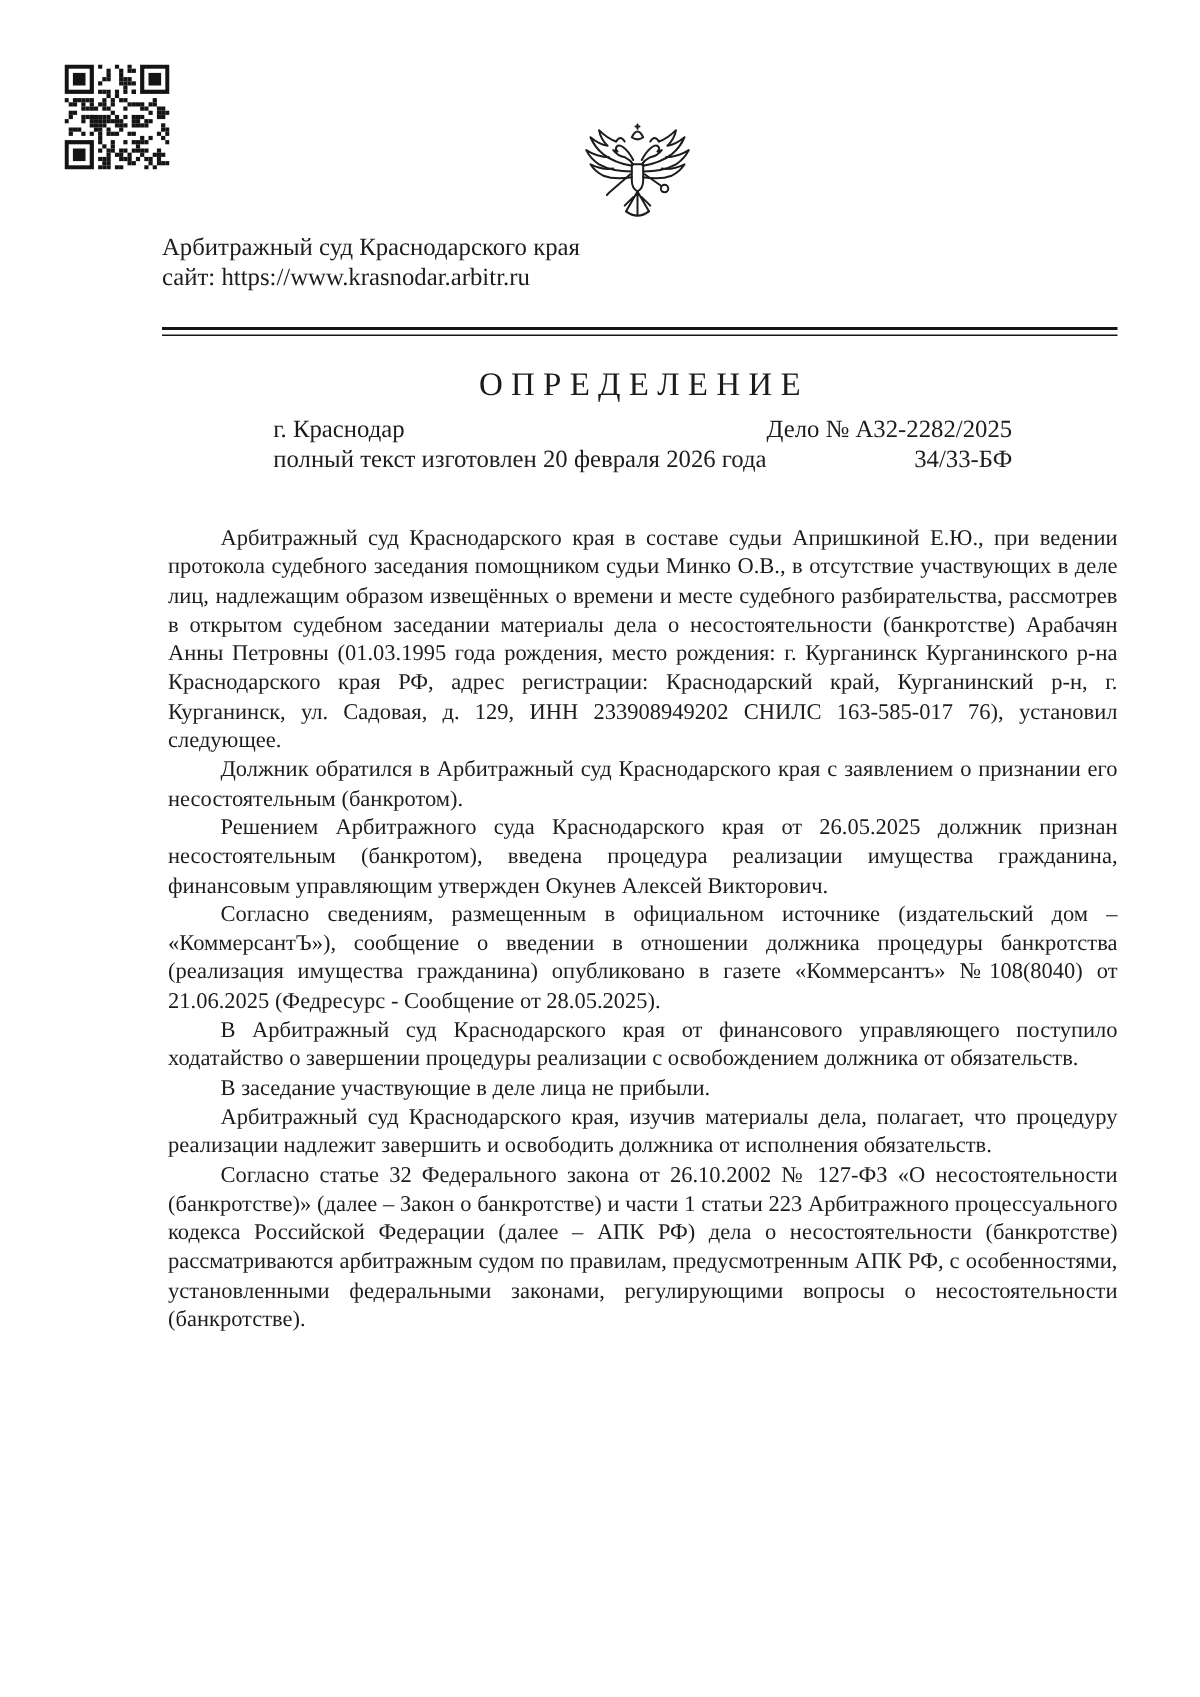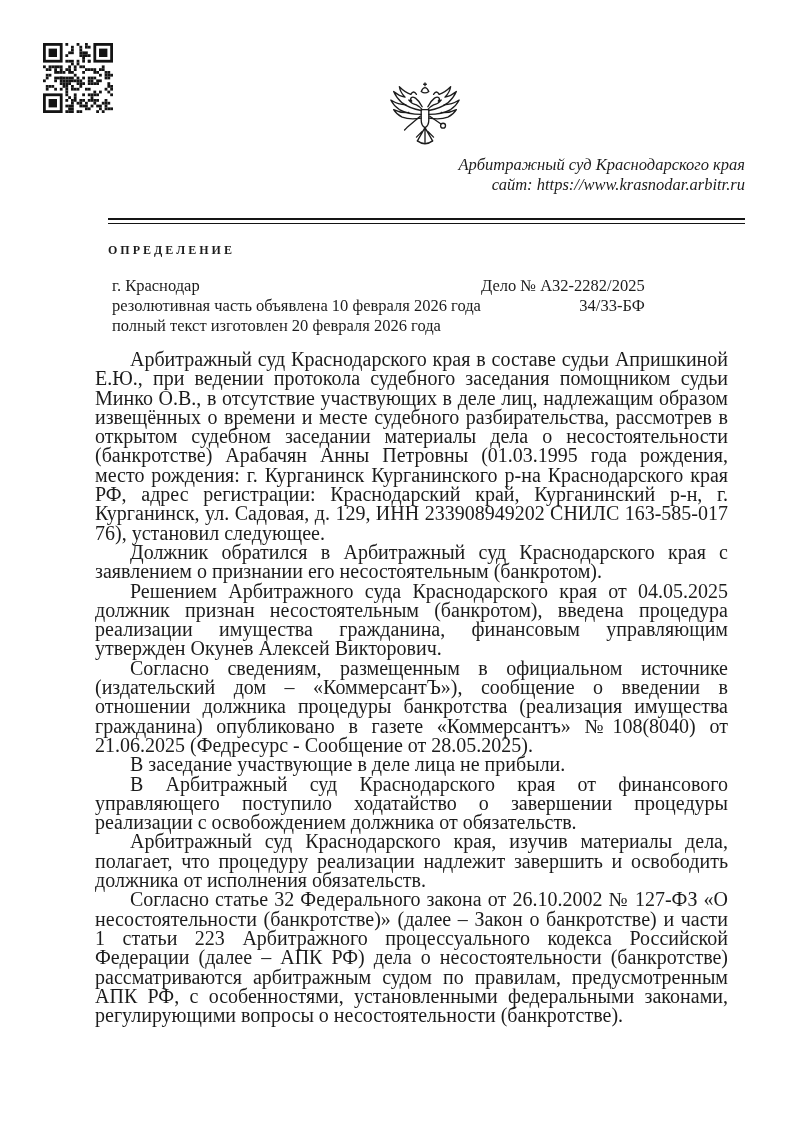--- a/index.html
+++ b/index.html
@@ -19,57 +19,56 @@
   }
   .emblem {
     position: absolute;
     left: 377px; top: 82px;
     width: 96px; height: 76px;
   }
   .court-header {
     position: absolute;
     left: 108px; top: 155px;
     width: 637px;
-    text-align: right;
+    text-align: left;
     font-size: 16.5px;
     line-height: 20px;
     white-space: nowrap;
-    font-style: italic;
   }
   .rule {
     position: absolute;
     left: 108px; top: 218px;
     width: 637px; height: 3px;
     border-top: 2.5px solid #151515;
     border-bottom: 1px solid #151515;
   }
   .doc-title {
     position: absolute;
     left: 108px; top: 243px;
     width: 637px;
-    text-align: left;
-    font-size: 12px;
-    font-weight: bold;
+    text-align: center;
+    font-size: 22px;
+    font-weight: normal;
   }
   .meta {
     position: absolute;
     left: 112px; top: 276px;
     width: 633px;
     font-size: 16.5px;
     line-height: 20px;
     display: flex;
-    justify-content: flex-start;
+    justify-content: center;
   }
   .meta-left div, .meta-right div { white-space: nowrap; }
   .meta-right { text-align: right; }
   .body-text {
     position: absolute;
-    left: 95px; top: 350px;
+    left: 112px; top: 350px;
     width: 633px;
-    font-size: 20px;
+    font-size: 15px;
     line-height: 19.3px;
     text-align: justify;
   }
   .body-text p {
     margin: 0;
     padding: 0;
     text-indent: 35px;
   }
   .body-text p.jl { text-align-last: justify; }
 </style>
@@ -314,33 +313,32 @@
     <div>сайт: https://www.krasnodar.arbitr.ru</div>
   </div>
 
   <div class="rule"></div>
 
   <div class="doc-title">О П Р Е Д Е Л Е Н И Е</div>
 
   <div class="meta">
     <div class="meta-left">
       <div>г. Краснодар</div>
-      <div>резолютивная часть объявлена 10 февраля 2026 года</div>
       <div>полный текст изготовлен 20 февраля 2026 года</div>
     </div>
     <div class="meta-right">
       <div>Дело № А32-2282/2025</div>
       <div>34/33-БФ</div>
     </div>
   </div>
 
   <div class="body-text">
     <p>Арбитражный суд Краснодарского края в составе судьи Апришкиной Е.Ю., при ведении протокола судебного заседания помощником судьи Минко О.В., в отсутствие участвующих в деле лиц, надлежащим образом извещённых о времени и месте судебного разбирательства, рассмотрев в открытом судебном заседании материалы дела о несостоятельности (банкротстве) Арабачян Анны Петровны (01.03.1995 года рождения, место рождения: г. Курганинск Курганинского р-на Краснодарского края РФ, адрес регистрации: Краснодарский край, Курганинский р-н, г. Курганинск, ул. Садовая, д. 129, ИНН 233908949202 СНИЛС 163-585-017 76), установил следующее.</p>
     <p>Должник обратился в Арбитражный суд Краснодарского края с заявлением о признании его несостоятельным (банкротом).</p>
-    <p>Решением Арбитражного суда Краснодарского края от 04.05.2025 должник признан несостоятельным (банкротом), введена процедура реализации имущества гражданина, финансовым управляющим утвержден Окунев Алексей Викторович.</p>
+    <p>Решением Арбитражного суда Краснодарского края от 26.05.2025 должник признан несостоятельным (банкротом), введена процедура реализации имущества гражданина, финансовым управляющим утвержден Окунев Алексей Викторович.</p>
     <p>Согласно сведениям, размещенным в официальном источнике (издательский дом – «КоммерсантЪ»), сообщение о введении в отношении должника процедуры банкротства (реализация имущества гражданина) опубликовано в газете «Коммерсантъ» №108(8040) от 21.06.2025 (Федресурс - Сообщение от 28.05.2025).</p>
+    <p>В Арбитражный суд Краснодарского края от финансового управляющего поступило ходатайство о завершении процедуры реализации с освобождением должника от обязательств.</p>
     <p>В заседание участвующие в деле лица не прибыли.</p>
-    <p>В Арбитражный суд Краснодарского края от финансового управляющего поступило ходатайство о завершении процедуры реализации с освобождением должника от обязательств.</p>
     <p>Арбитражный суд Краснодарского края, изучив материалы дела, полагает, что процедуру реализации надлежит завершить и освободить должника от исполнения обязательств.</p>
     <p>Согласно статье 32 Федерального закона от 26.10.2002 № 127-ФЗ «О несостоятельности (банкротстве)» (далее – Закон о банкротстве) и части 1 статьи 223 Арбитражного процессуального кодекса Российской Федерации (далее – АПК РФ) дела о несостоятельности (банкротстве) рассматриваются арбитражным судом по правилам, предусмотренным АПК РФ, с особенностями, установленными федеральными законами, регулирующими вопросы о несостоятельности (банкротстве).</p>
   </div>
 
 </div>
 
 </body></html>

